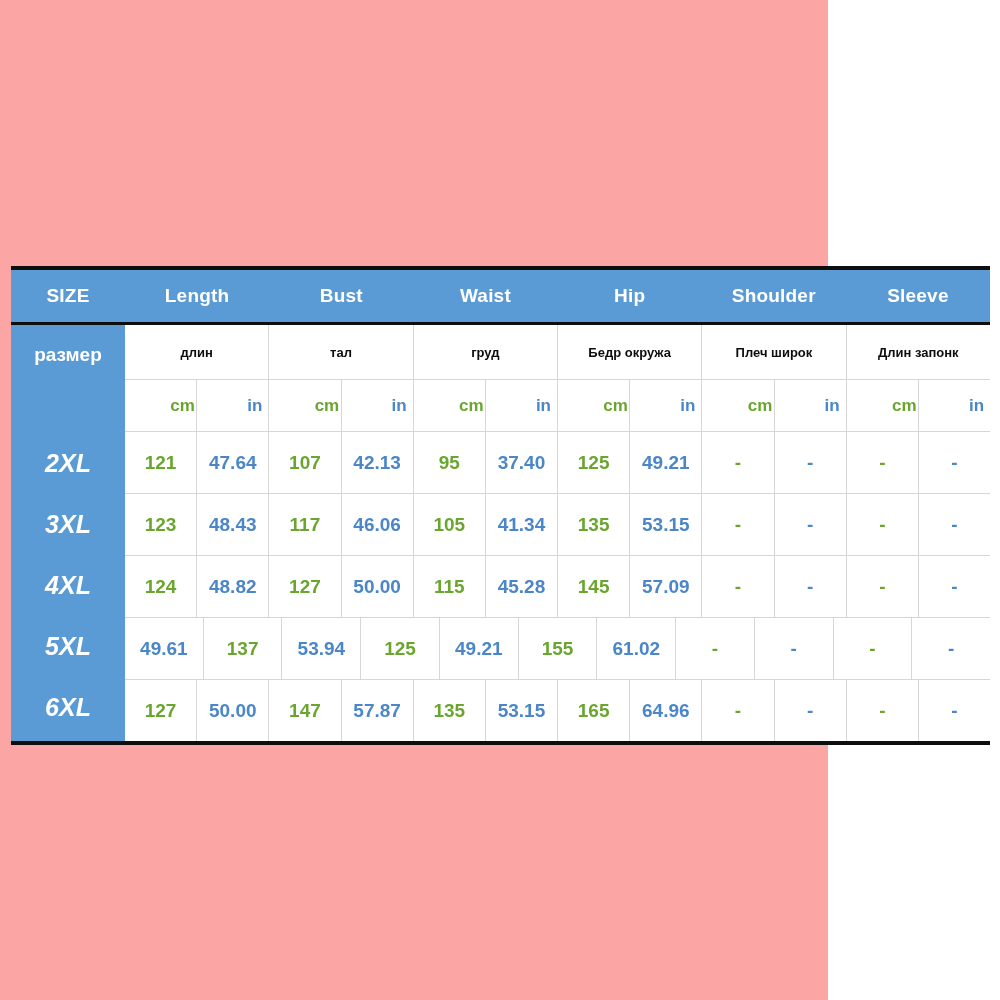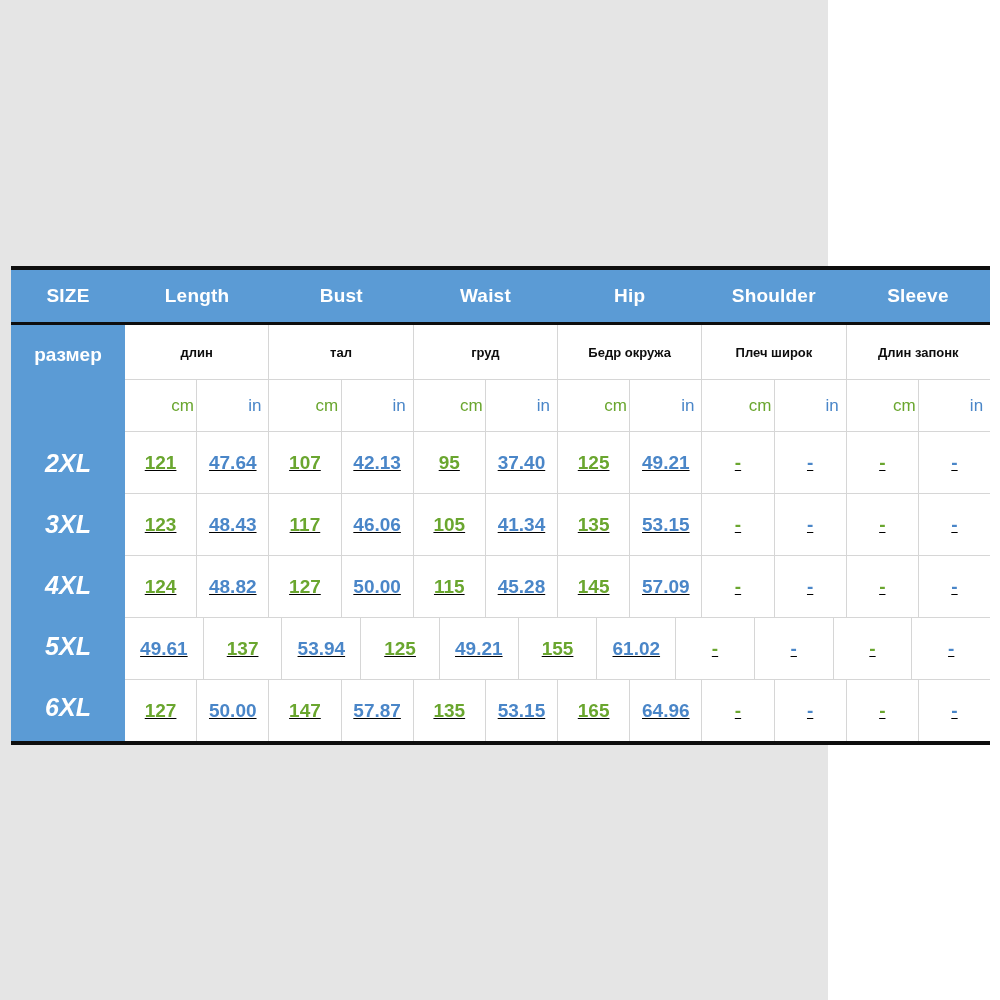--- a/index.html
+++ b/index.html
@@ -11,21 +11,21 @@
     height: 1000px;
     background: #ffffff;
     font-family: "Liberation Sans", sans-serif;
     overflow: hidden;
   }
 
   #page {
     position: relative;
     width: 828px;
     height: 1000px;
-    background: #e5e5e5;
+    background: #fca5a5;
   }
 
   
   #size-chart {
     position: absolute;
     left: 11px;
     top: 266px;
     width: 979px;
     border-top: 4px solid #0e0e0e;
     border-bottom: 4px solid #0e0e0e;
@@ -119,34 +119,33 @@
     display: flex;
     height: 51px;
     border-top: 1px solid #d6d6d6;
   }
   .unit-cell {
     flex: 1 1 0;
     display: flex;
     align-items: center;
     justify-content: center;
     font-size: 17px;
-    font-weight: normal;
+    font-weight: bold;
     border-right: 1px solid #d6d6d6;
     padding-left: 44px;
   }
   .unit-cell:last-child { border-right: none; }
   .u-cm { color: #6aa62f; }
   .u-in { color: #4a86c8; }
 
   
   .data-row {
     display: flex;
     height: 61px;
     border-top: 1px solid #d6d6d6;
-    text-decoration: underline;
   }
   .data-cell {
     flex: 1 1 0;
     display: flex;
     align-items: center;
     justify-content: center;
     font-size: 19px;
     font-weight: bold;
     border-right: 1px solid #d6d6d6;
   }

